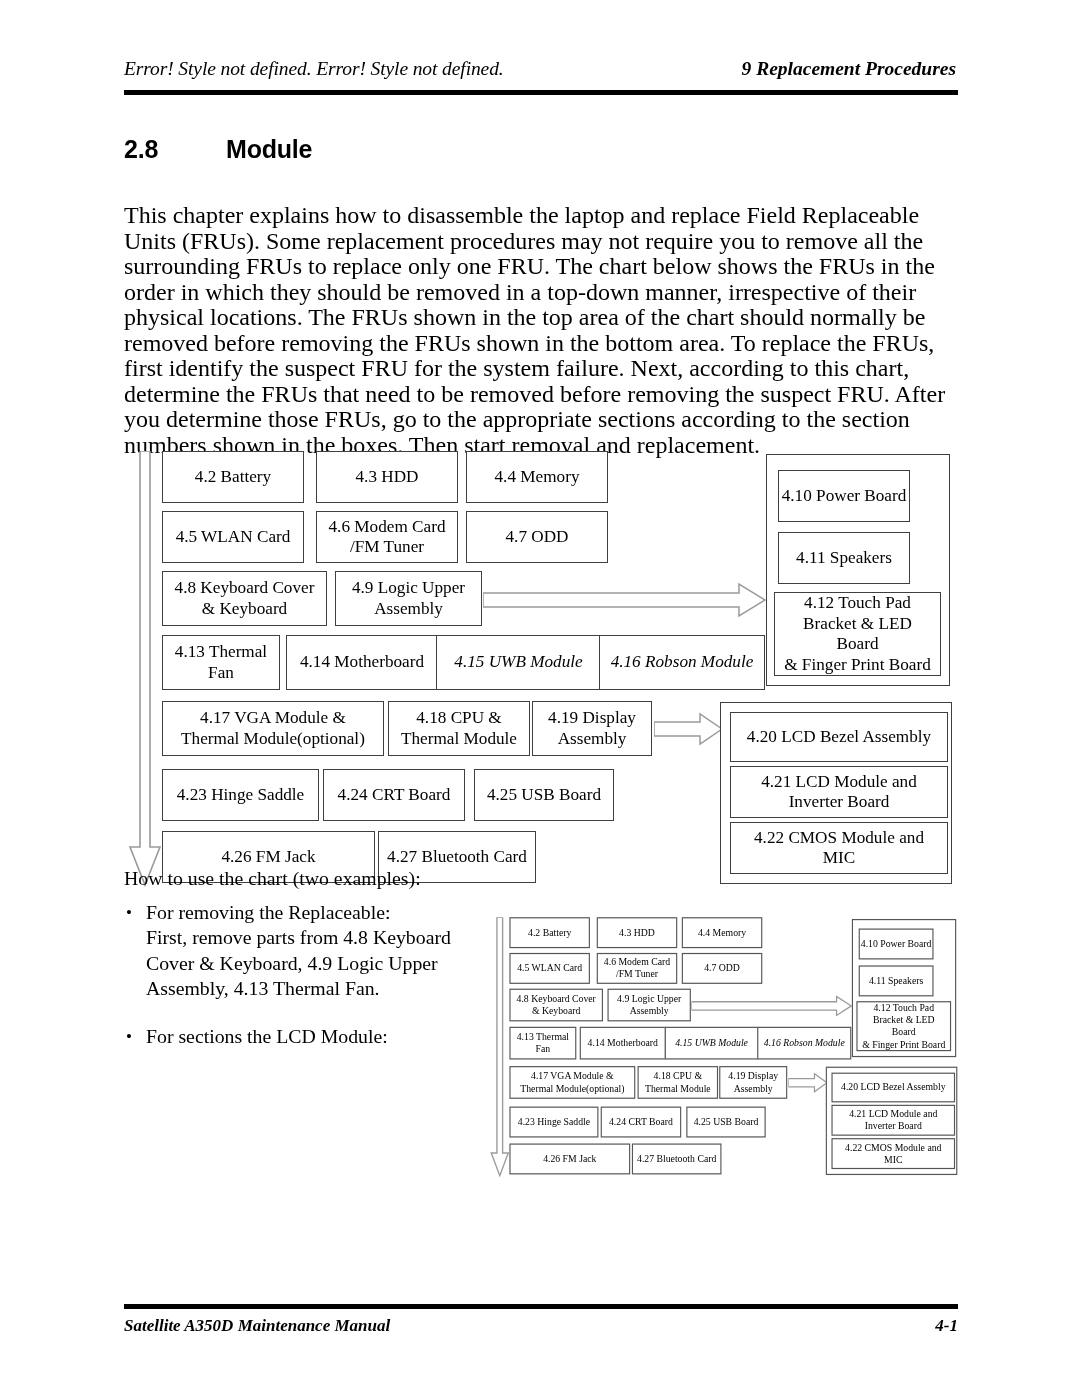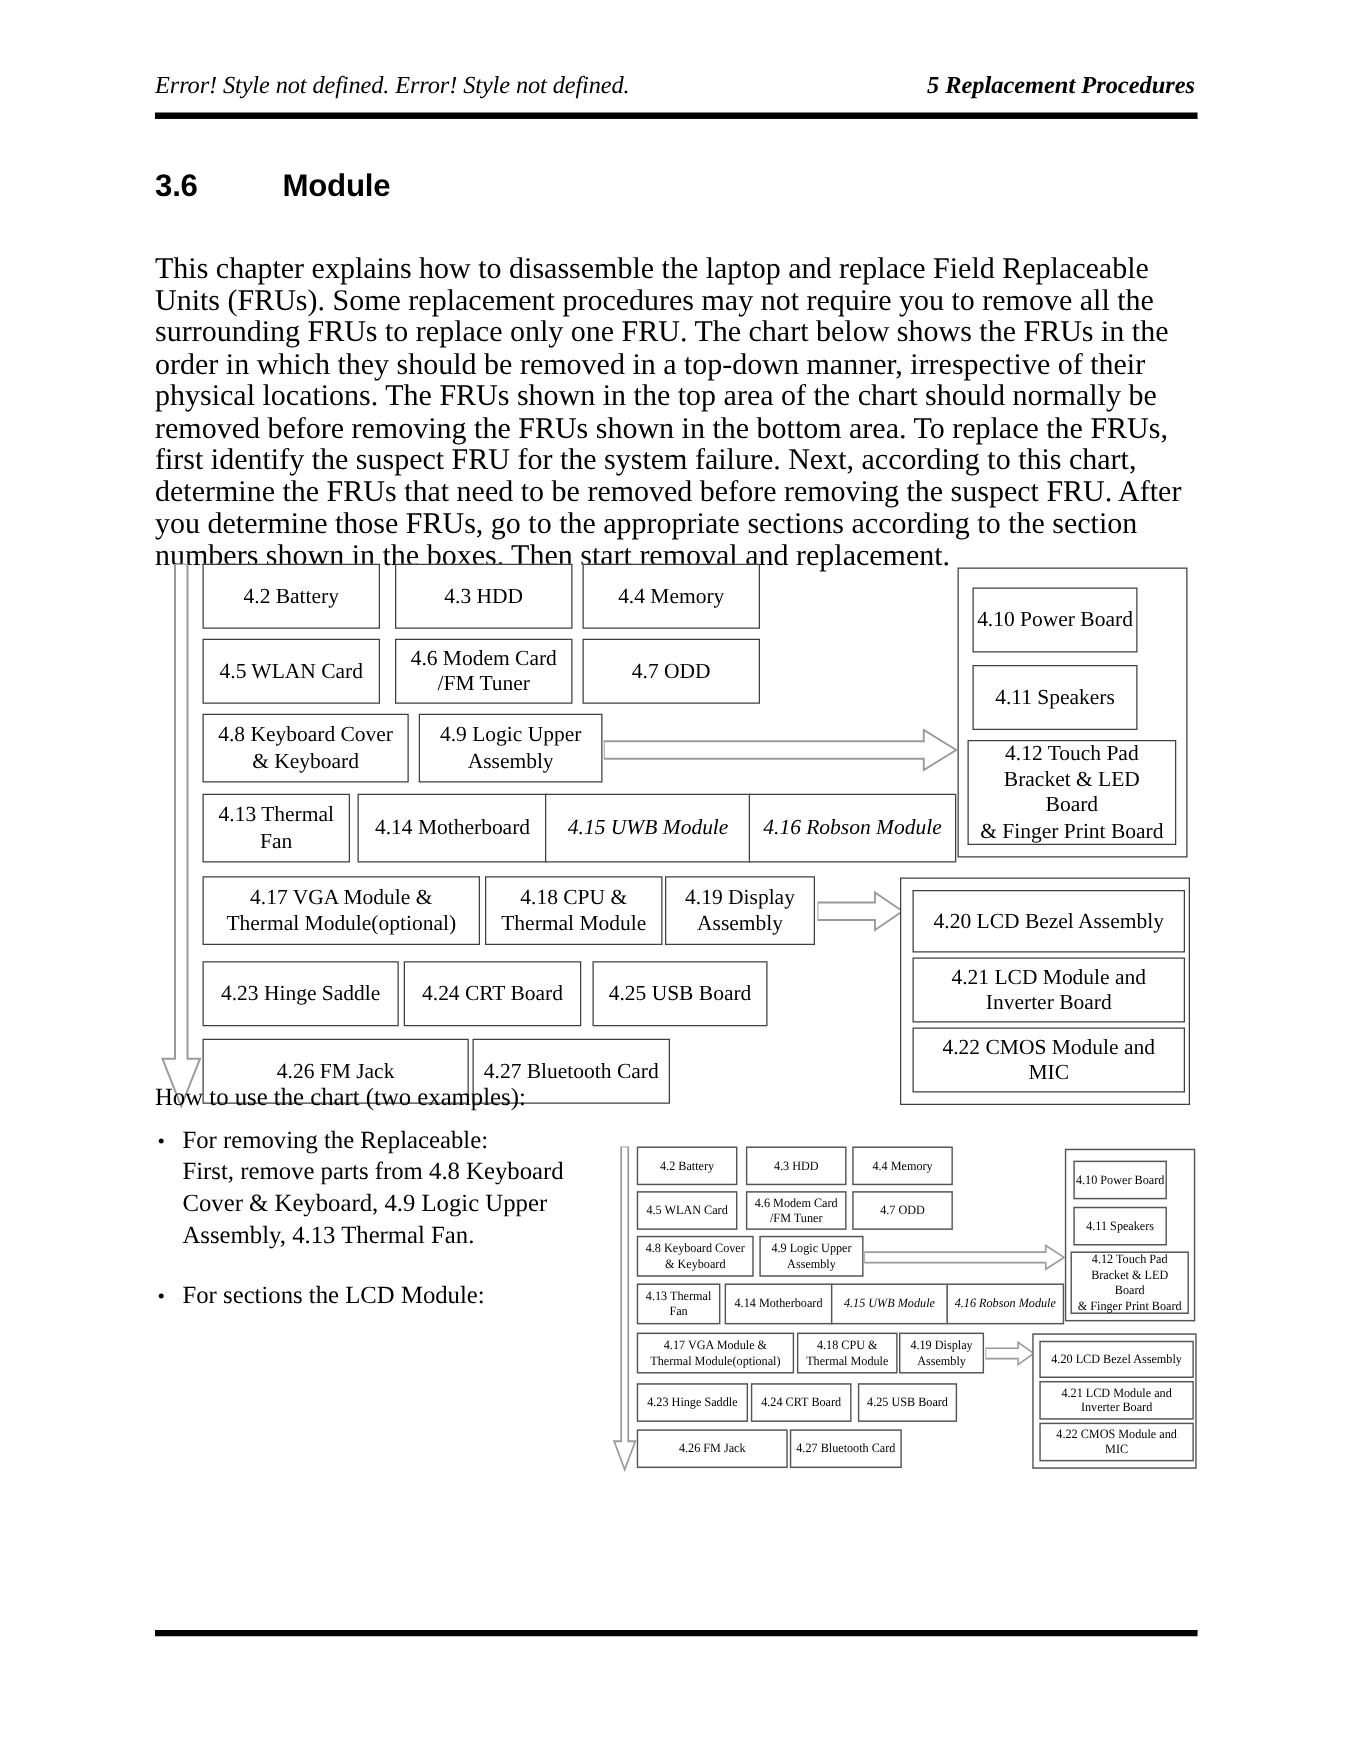--- a/index.html
+++ b/index.html
@@ -213,26 +213,26 @@
     white-space: nowrap;
   }
 </style>
 </head>
 <body>
 
 <div class="page">
 
   <div class="header">
     <div class="header-left">Error! Style not defined. Error! Style not defined.</div>
-    <div class="header-right">5 Replacement Procedures</div>
+    <div class="header-right">9 Replacement Procedures</div>
   </div>
   <div class="header-rule"></div>
 
   <div class="sec-heading">
-    <span class="num">3.6</span><span>Module</span>
+    <span class="num">2.8</span><span>Module</span>
   </div>
 
   <div class="body-para">This chapter explains how to disassemble the laptop and replace Field Replaceable Units (FRUs). Some replacement procedures may not require you to remove all the surrounding FRUs to replace only one FRU. The chart below shows the FRUs in the order in which they should be removed in a top-down manner, irrespective of their physical locations. The FRUs shown in the top area of the chart should normally be removed before removing the FRUs shown in the bottom area. To replace the FRUs, first identify the suspect FRU for the system failure. Next, according to this chart, determine the FRUs that need to be removed before removing the suspect FRU. After you determine those FRUs, go to the appropriate sections according to the section numbers shown in the boxes. Then start removal and replacement.</div>
 
   <div class="chart" id="main-chart">
 
     <svg class="downarrow" viewBox="0 0 44 438">
       <polygon points="14,0 24,0 24,396 34,396 19,434 4,396 14,396" fill="#ffffff" stroke="#9a9a9a" stroke-width="1.6"></polygon>
     </svg>
 
@@ -428,14 +428,18 @@
         <div class="bx" style="left: 604px; top: 317px; width: 218px; height: 52px; border-width: 2.1px;">
           <span>4.21 LCD Module and<br>Inverter Board</span>
         </div>
         <div class="bx" style="left: 604px; top: 373px; width: 218px; height: 52px; border-width: 2.1px;">
           <span>4.22 CMOS Module and<br>MIC</span>
         </div>
       </div>
   </div>
 
   <div class="footer-rule"></div>
+  <div class="footer">
+    <div class="footer-left">Satellite A350D Maintenance Manual</div>
+    <div class="footer-right">4-1</div>
+  </div>
 
 </div>
 
 </body></html>

